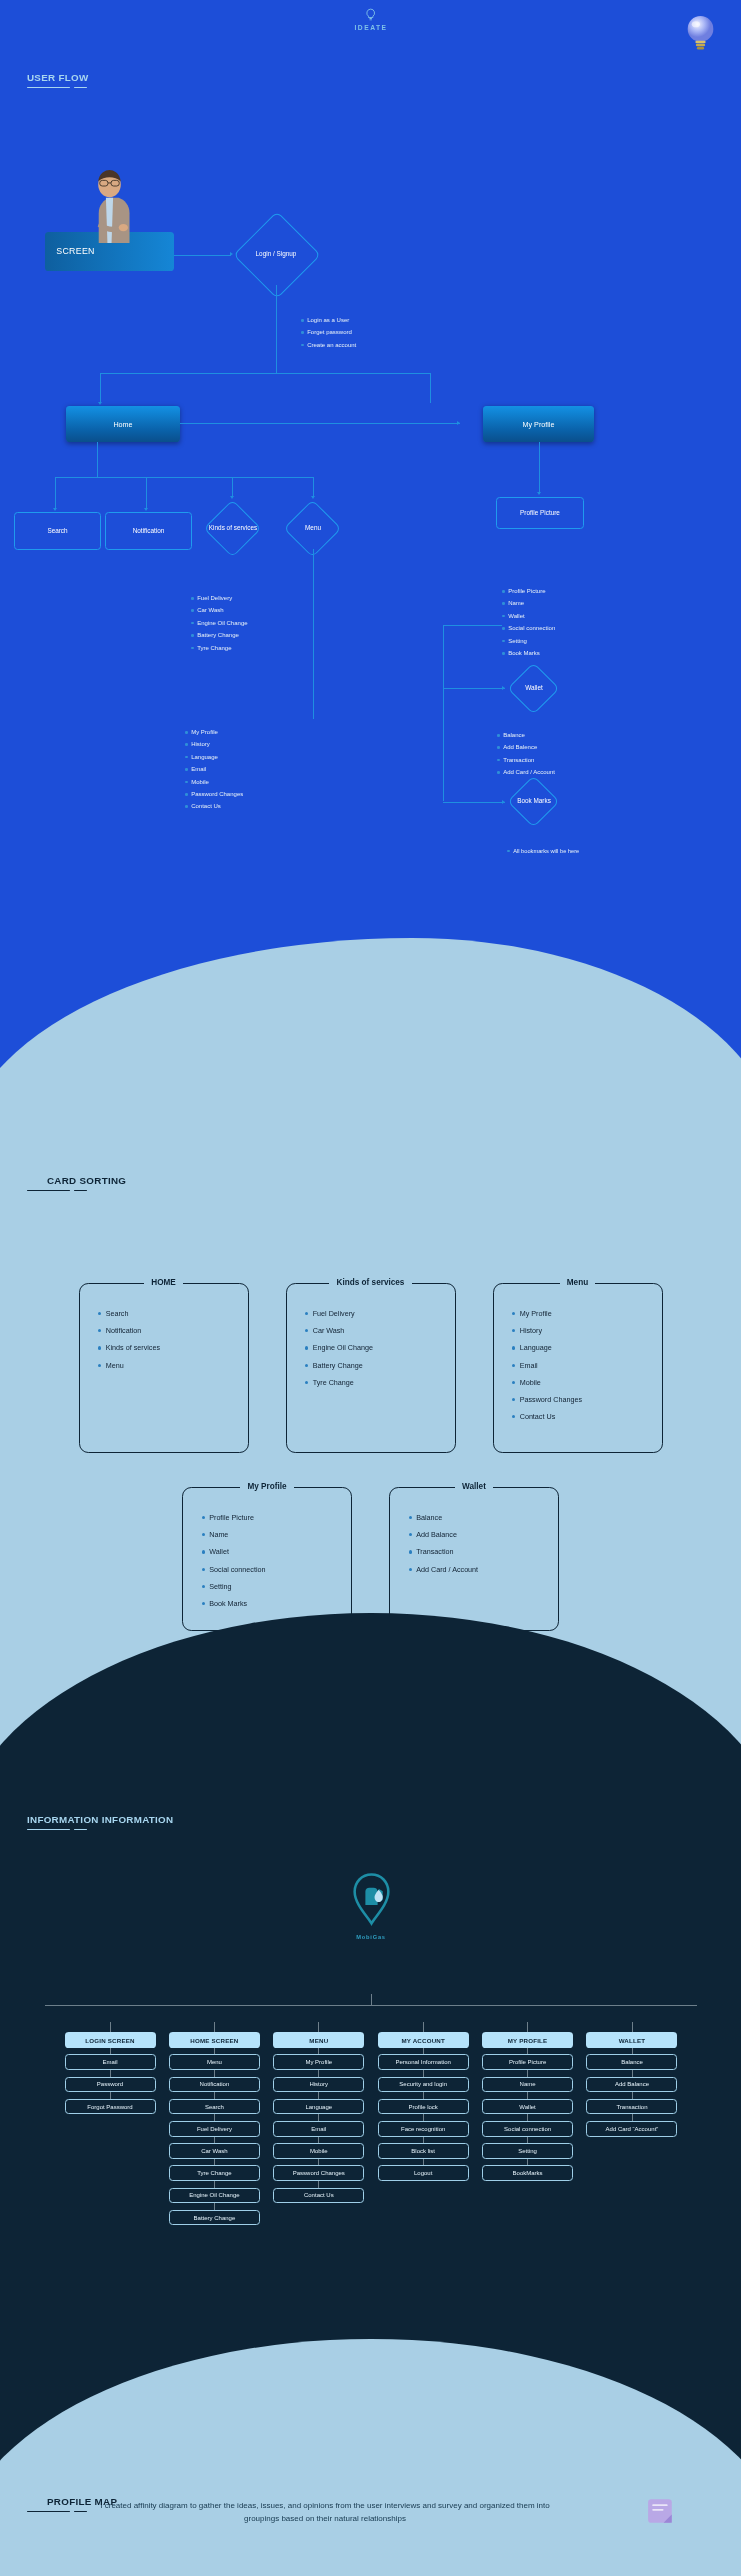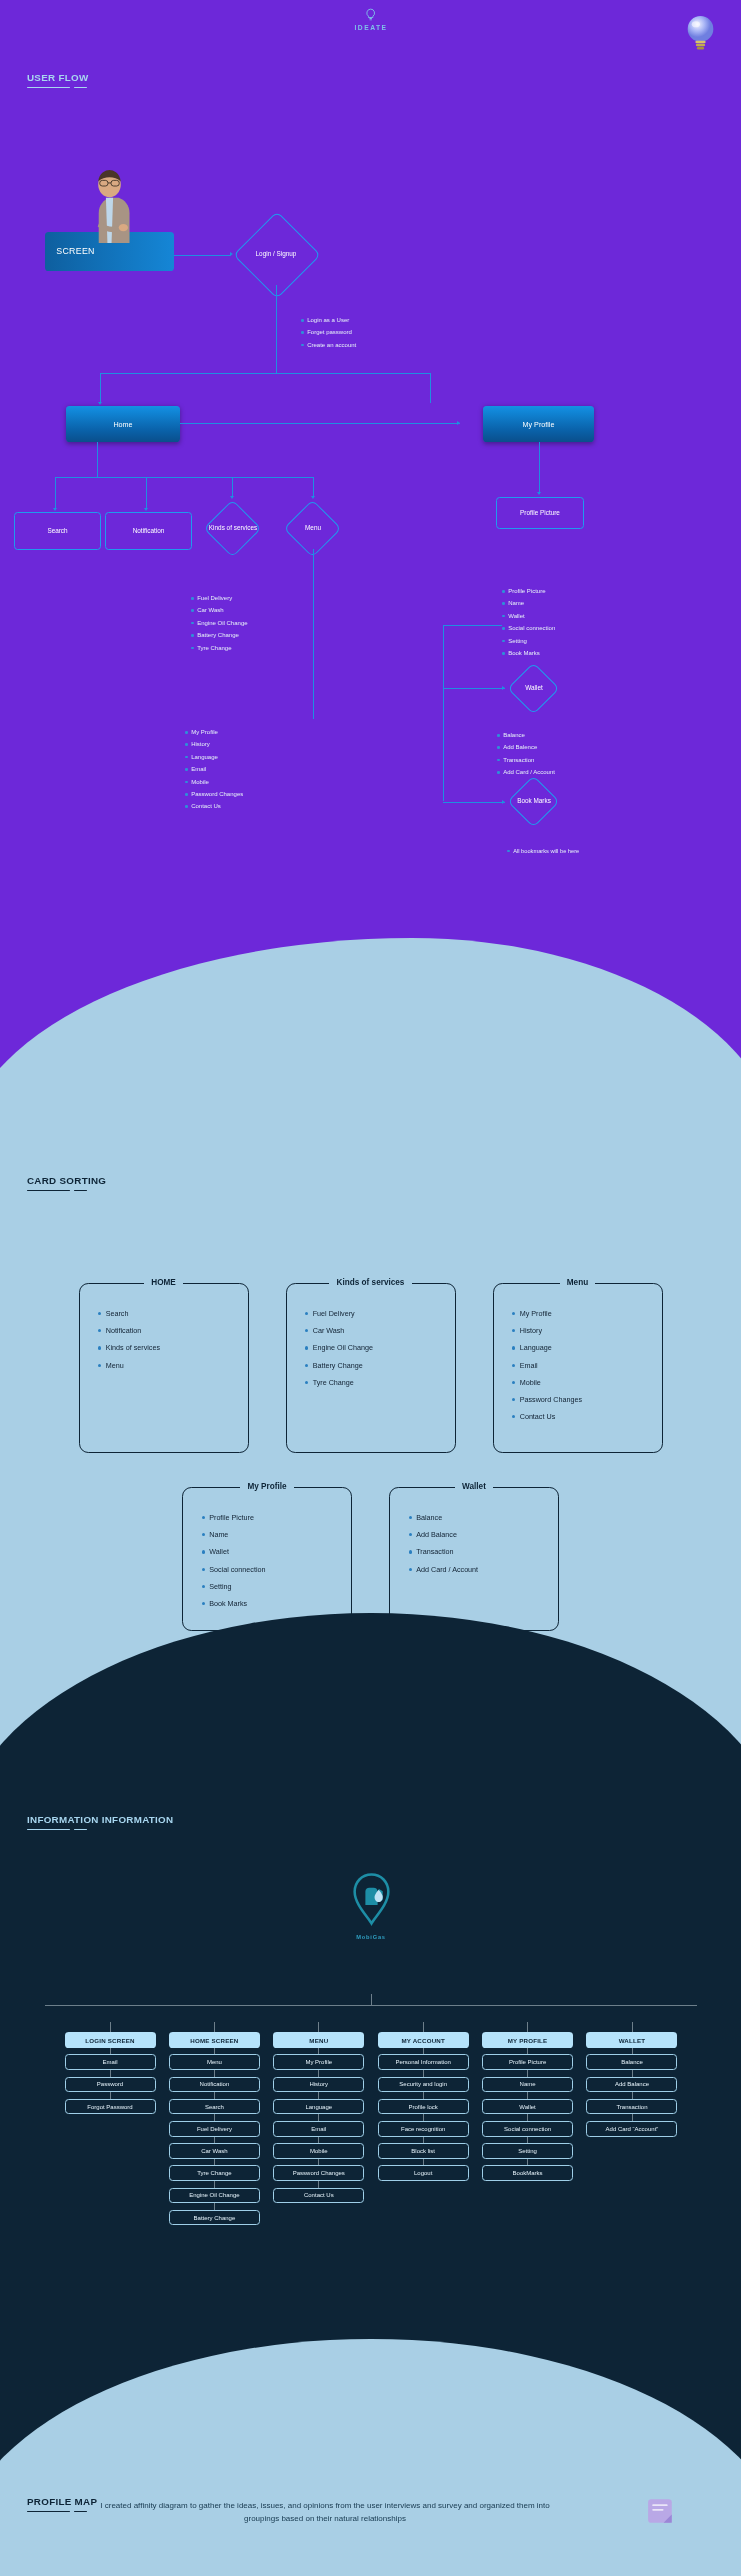--- a/index.html
+++ b/index.html
@@ -9,21 +9,21 @@
     background: #0d2436;
     overflow-x: hidden;
   }
   .page { width: 742px; position: relative; }
 
   
   .sec-userflow {
     position: relative;
     width: 742px;
     height: 1072px;
-    background: #6d28d9;
+    background: #1d4ed8;
     overflow: hidden;
   }
   .sec-userflow::after{
     content:"";
     position:absolute; left:-5%; bottom:-82px; width:110%; height:216px;
     background:#a9cfe5;
     border-radius:55% 45% 0 0 / 100% 100% 0 0;
   }
   .brand {
     position: absolute; left: 0; right: 0; top: 8.2px;
@@ -43,21 +43,21 @@
   }
   .sec-title h2{
     font-size:9.8px; font-weight:800; letter-spacing:0.3px;
   }
   .rule{ display:flex; gap:3.6px; margin-top:3.6px; }
   .rule i{ display:block; height:1.5px; border-radius:1px; }
   .rule i:first-child{ width:43px; }
   .rule i:last-child{ width:13.4px; }
   .t-light h2{ color:#a8d6ef; }
   .t-light .rule i{ background:#a8d6ef; }
-  .t-dark h2{ color:#0d2436; }
+  .t-dark h2{ color:#0d2436;margin-left:20px; }
   .t-dark .rule i{ background:#0d2436; }
 
   #uf-title{ left:27px; top:72px; }
 
   .person{
     position:absolute; left:76px; top:166px; width:67px; height:77px; z-index:4;
   }
 
   .flow { position:absolute; inset:0; z-index:3; }
   .node{

